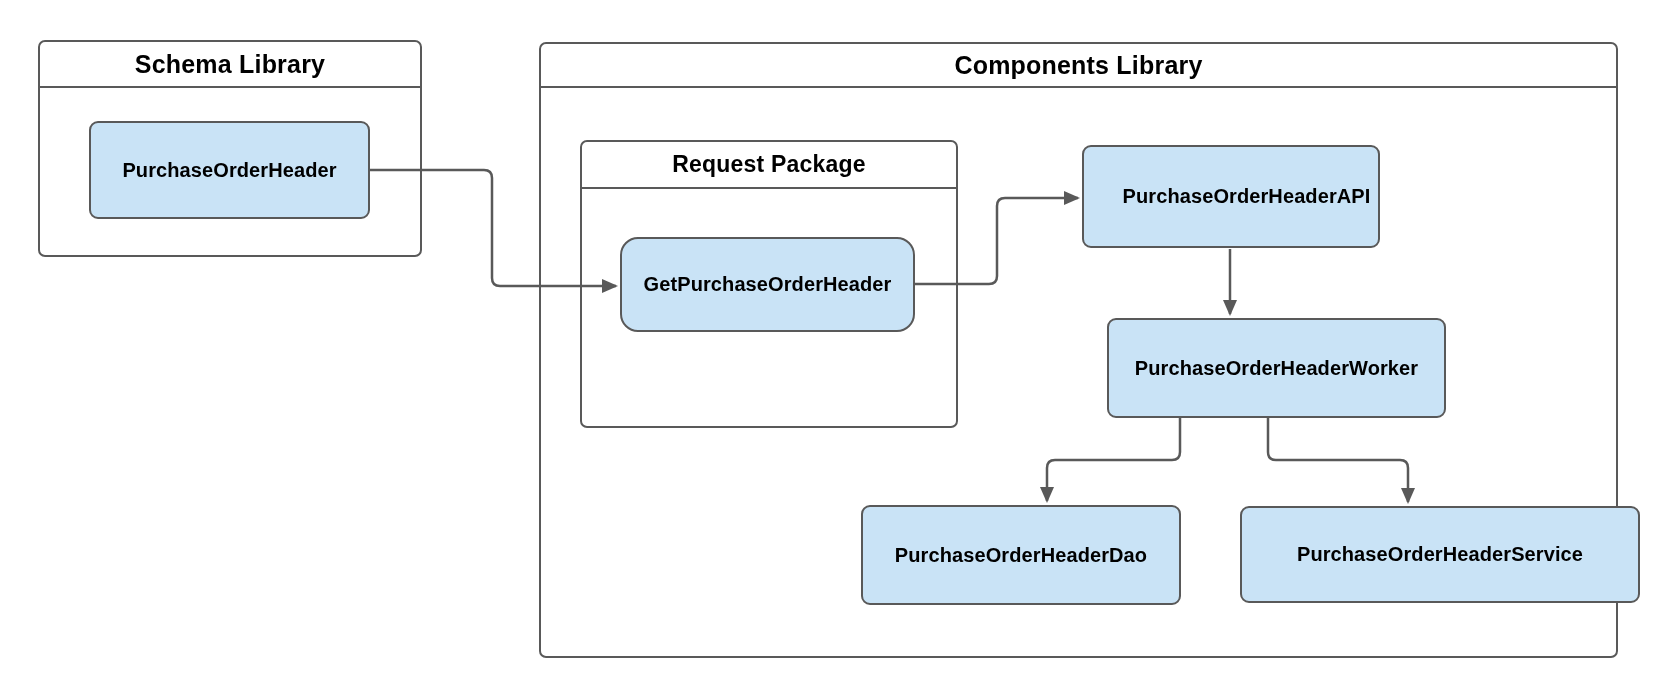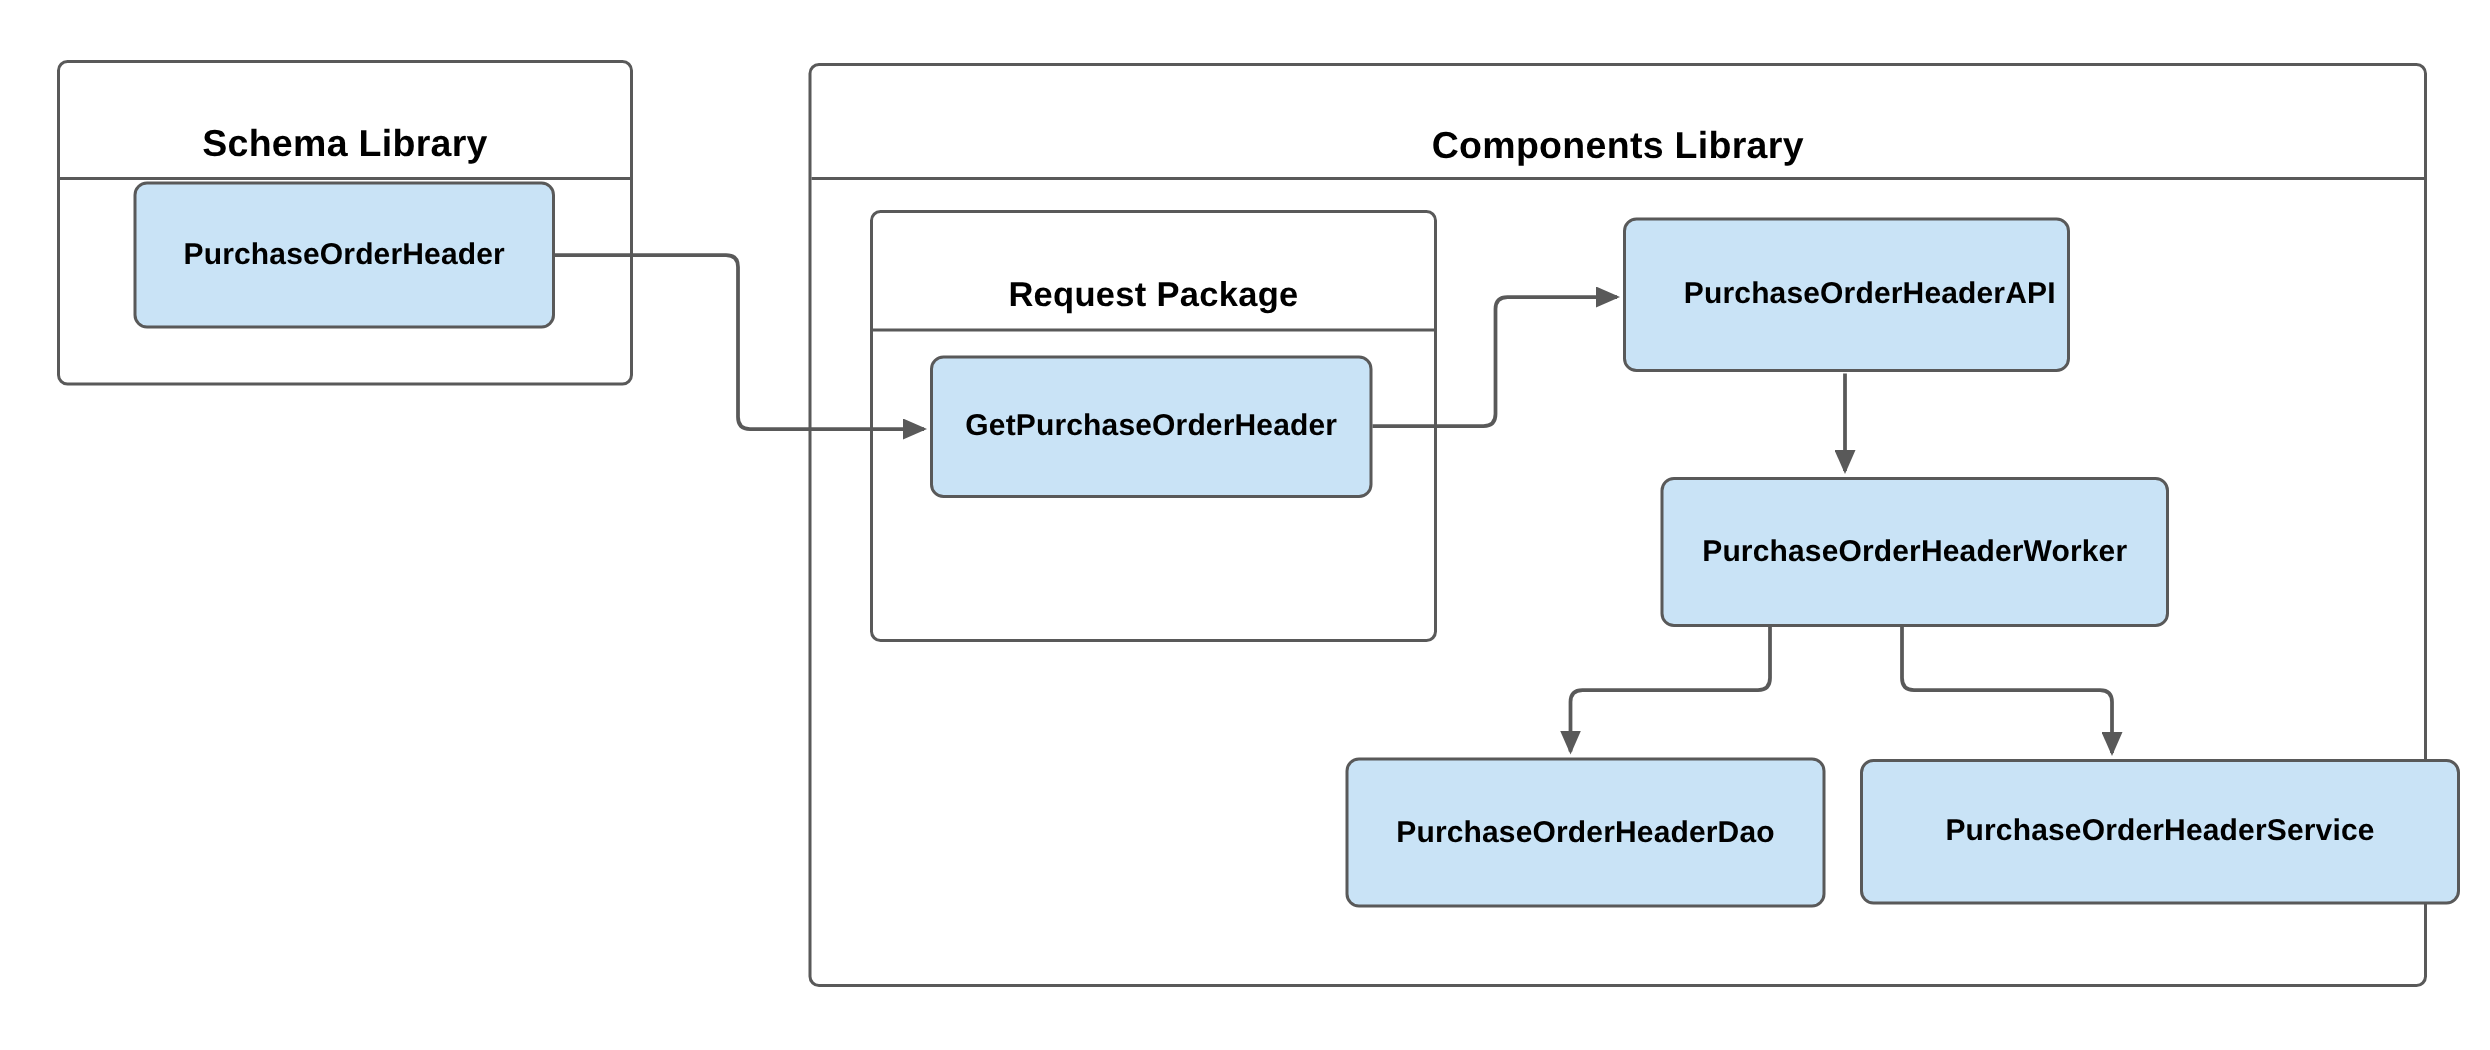--- a/index.html
+++ b/index.html
@@ -26,21 +26,20 @@
   .container-header {
     box-sizing: border-box;
     width: 100%;
     border-bottom: 2.5px solid #595959;
     display: flex;
     align-items: center;
     justify-content: center;
     font-weight: bold;
     font-size: 25px;
     letter-spacing: 0.2px;
-    margin-top: 32px;
   }
   .container-header.sub {
     font-size: 23px;
   }
   .node {
     position: absolute;
     box-sizing: border-box;
     background: #c9e3f6;
     border: 2.5px solid #595959;
     border-radius: 9px;
@@ -78,34 +77,34 @@
     <div class="node" style="left:49px; top:79px; width:281px; height:98px;">
       <span>PurchaseOrderHeader</span>
     </div>
   </div>
 
   <div class="container" style="left:539px; top:42px; width:1079px; height:616px;">
     <div class="container-header" style="height:44px;">Components Library</div>
 
     <div class="container" style="left:39px; top:96px; width:378px; height:288px;">
       <div class="container-header sub" style="height:47px;">Request Package</div>
-      <div class="node" style="left:38px; top:95px; width:295px; height:95px;">
+      <div class="node" style="left:38px; top:95px; width:295px; height:95px;border-radius:18px;">
         <span>GetPurchaseOrderHeader</span>
       </div>
     </div>
 
     <div class="node" style="left:541px; top:101px; width:298px; height:103px;padding-left:39px;">
       <span>PurchaseOrderHeaderAPI</span>
     </div>
 
     <div class="node" style="left:520px; top:274px; width:339px; height:100px;margin-left:46px;">
       <span>PurchaseOrderHeaderWorker</span>
     </div>
 
-    <div class="node" style="left:356px; top:461px; width:320px; height:100px;">
+    <div class="node" style="left:320px; top:461px; width:320px; height:100px;">
       <span>PurchaseOrderHeaderDao</span>
     </div>
 
     <div class="node" style="left:699px; top:462px; width:400px; height:97px;">
       <span>PurchaseOrderHeaderService</span>
     </div>
   </div>
 
   <svg class="edges-layer" viewBox="0 0 1660 700" xmlns="http://www.w3.org/2000/svg">
     <defs>

